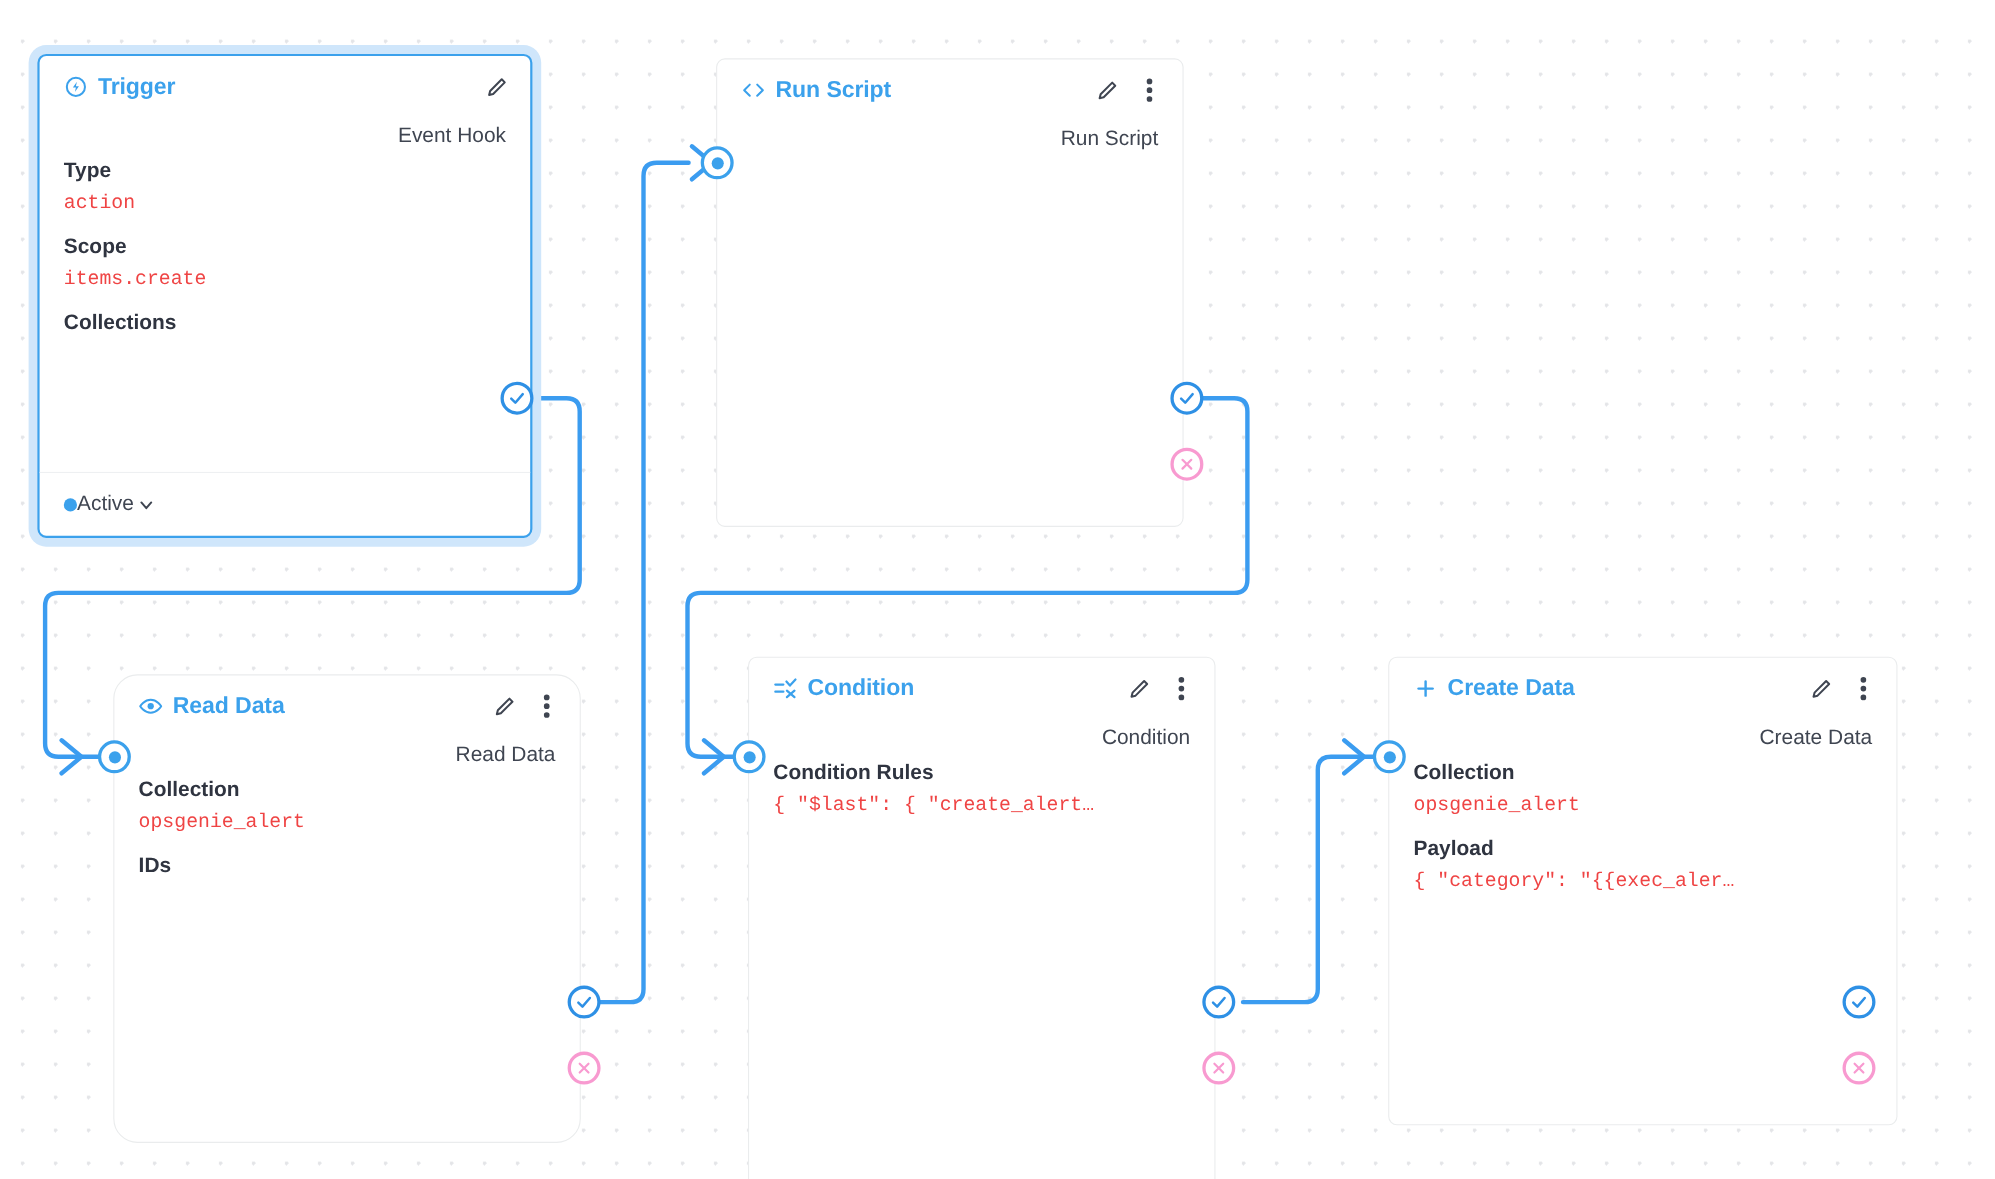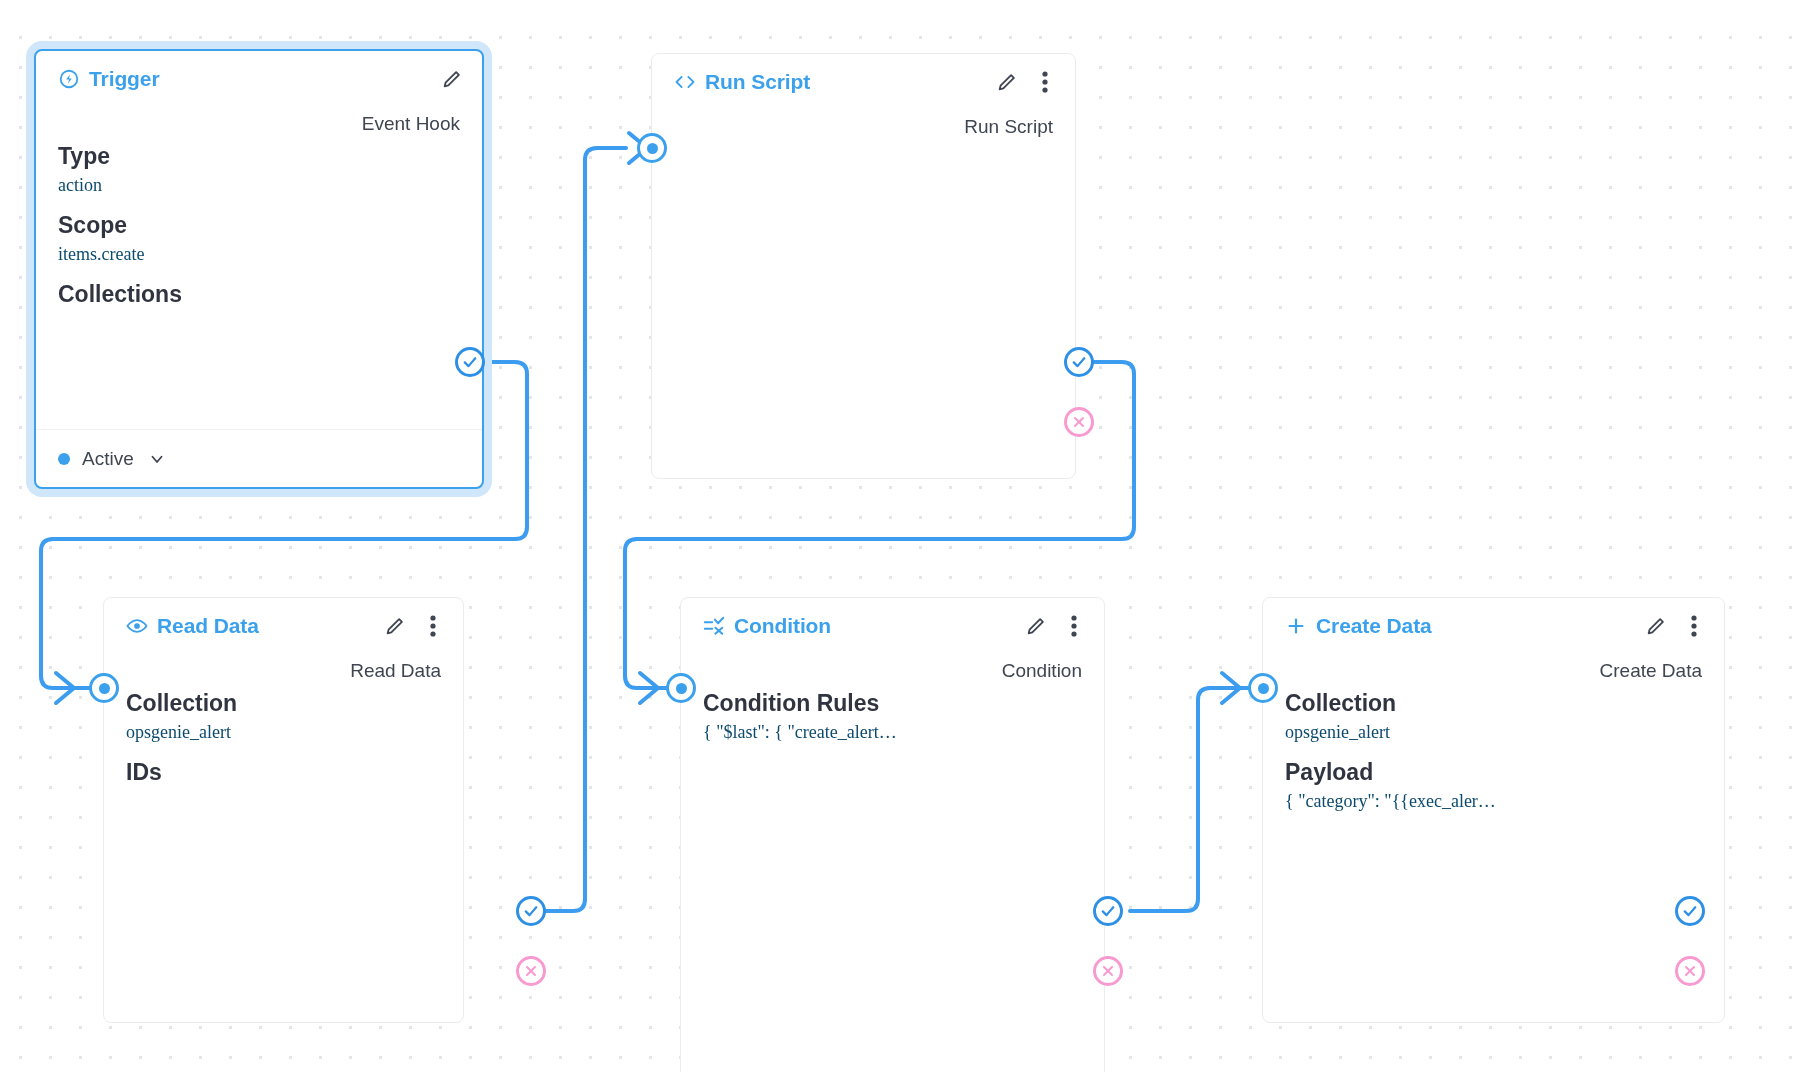--- a/index.html
+++ b/index.html
@@ -81,44 +81,44 @@
     padding: 0 22px;
   }
   .row-name {
     font-size: 19px;
     color: #3f4551;
     line-height: 30px;
     padding-top: 2px;
     text-align: right;
   }
   .field-label {
-    font-size: 23px;
+    font-size: 19px;
     font-weight: bold;
     color: #2f3440;
     line-height: 30px;
     margin-top: 10px;
   }
   .field-label.tight { margin-top: 2px; }
   .field-value {
-    font-family: Liberation Serif, serif;
+    font-family: Liberation Mono, monospace;
     font-size: 18px;
-    color: #0c4a6e;
+    color: #ef4444;
     line-height: 29px;
     white-space: nowrap;
     overflow: hidden;
   }
   .node-footer {
     position: absolute;
     left: 0; right: 0; bottom: 0;
     border-top: 1px solid #eef0f2;
     height: 58px;
     display: flex;
     align-items: center;
     padding: 0 22px;
-    gap: 12px;
+    gap: 0;
     cursor: pointer;
   }
   .status-dot {
     width: 12px; height: 12px;
     border-radius: 50%;
     background: #3ba1ec;
     flex: none;
   }
   .status-label {
     font-size: 19px;
@@ -262,21 +262,21 @@
         <polyline points="5,12.5 10,17.5 19,7"></polyline>
       </svg>
   </div>
   <div class="port port-err" style="left:1064px; top:390px;">
     <svg width="16" height="16" viewBox="0 0 24 24" fill="none" stroke="currentColor" stroke-width="3" stroke-linecap="round">
         <line x1="6" y1="6" x2="18" y2="18"></line>
         <line x1="18" y1="6" x2="6" y2="18"></line>
       </svg>
   </div>
 
-  <div class="node node-plain" style="left:103px; top:580px; width:361px; height:426px;">
+  <div class="node node-plain" style="left:103px; top:596px; width:425px; height:426px;border-radius:22px;">
     <div class="node-header">
       <div class="node-title">
         <span class="tico">
           <svg width="24" height="22" viewBox="0 0 24 24" fill="none" stroke="currentColor" stroke-width="2" stroke-linecap="round" stroke-linejoin="round">
             <path d="M1.6 12 S5.5 5.6 12 5.6 S22.4 12 22.4 12 S18.5 18.4 12 18.4 S1.6 12 1.6 12 z"></path>
             <circle cx="12" cy="12" r="3.1" fill="currentColor" stroke="none"></circle>
           </svg>
         </span>
         <span>Read Data</span>
       </div>

